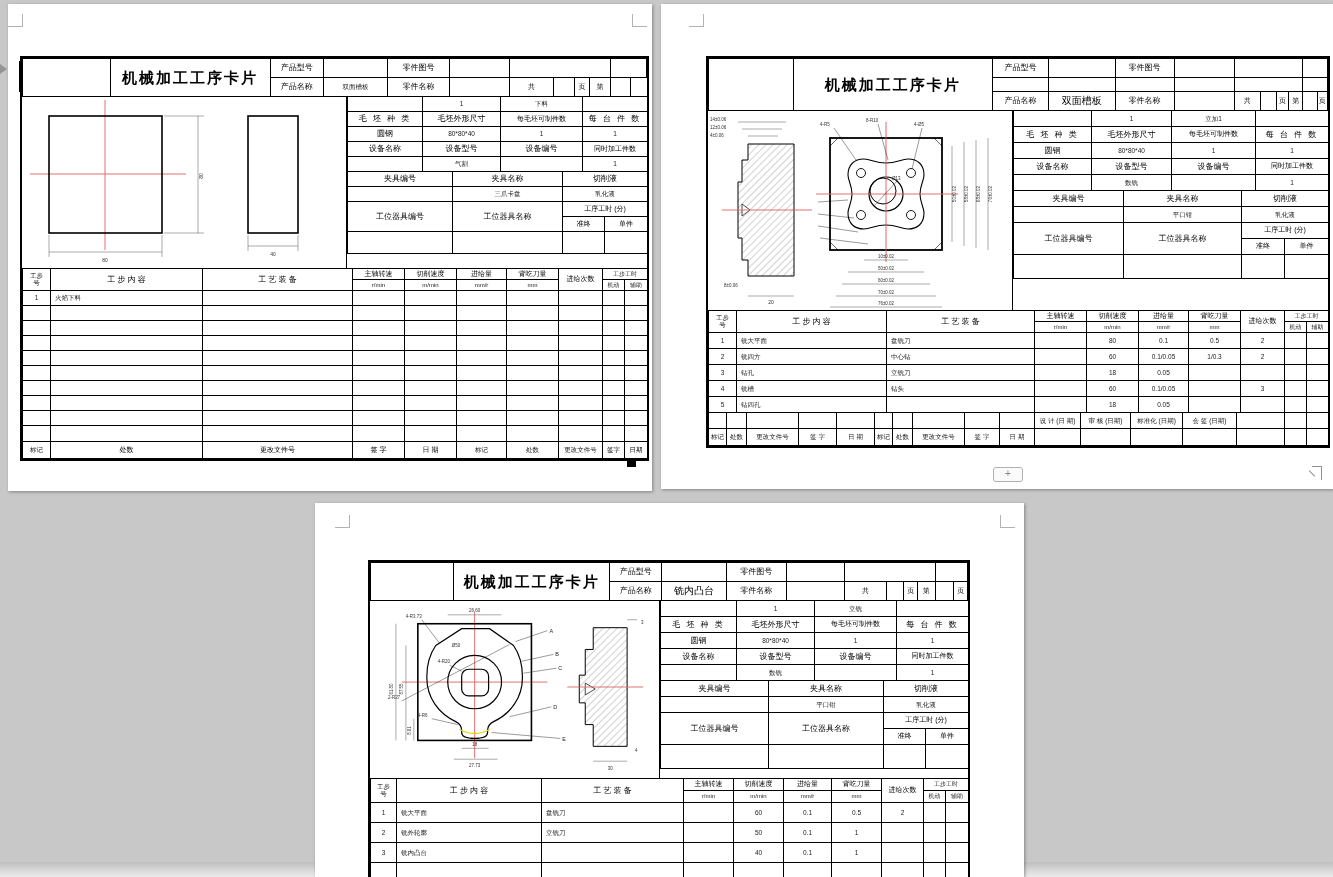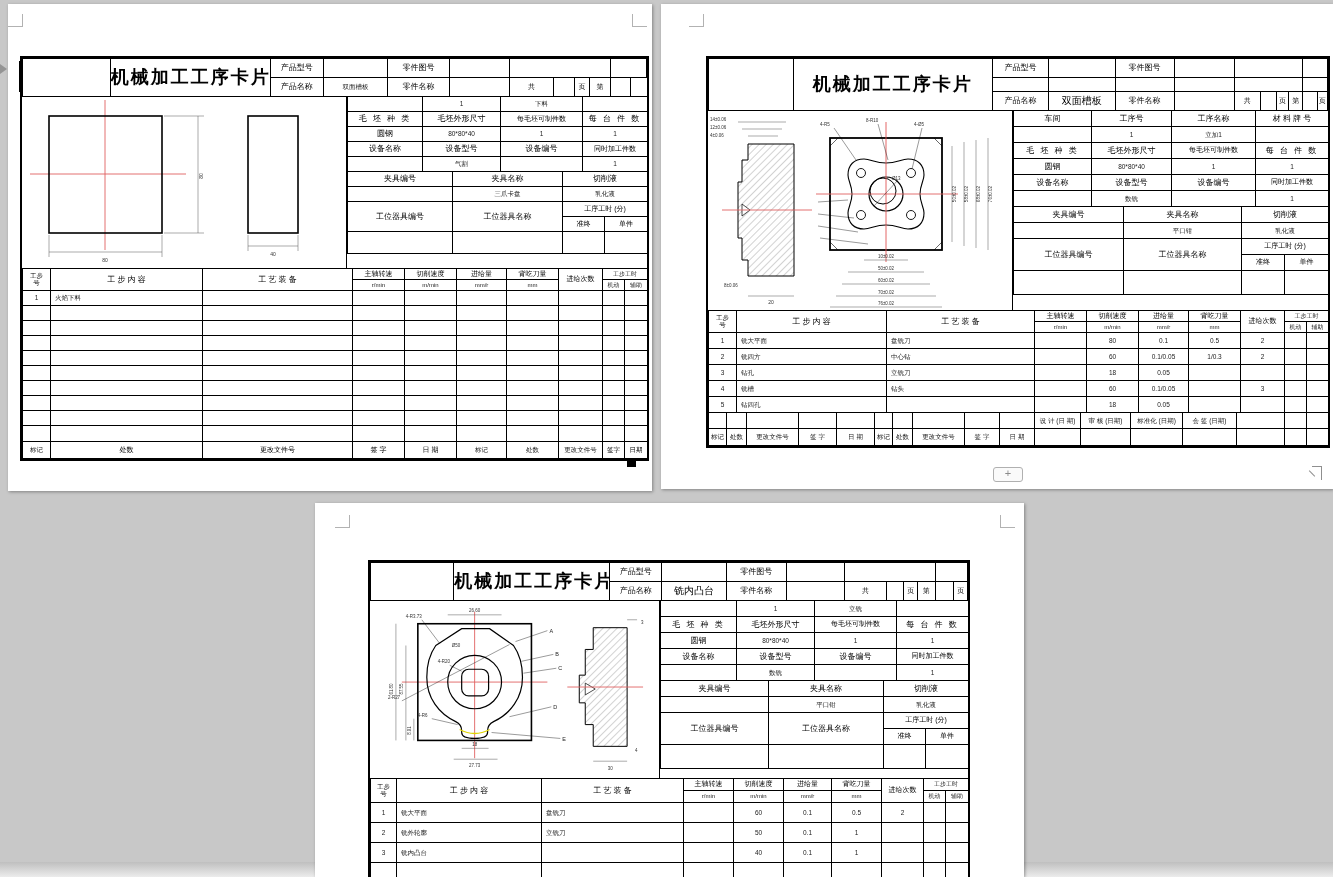--- a/index.html
+++ b/index.html
@@ -12,21 +12,21 @@
   #page1{left:8px;top:4px;width:644px;height:487px;}
   #page2{left:661px;top:4px;width:672px;height:485px;}
   #page3{left:315px;top:503px;width:709px;height:374px;}
   .crop{position:absolute;width:14px;height:12px;}
   .crop.tl{border-right:1px solid #b2b2b2;border-bottom:1px solid #b2b2b2;}
   .crop.tr{border-left:1px solid #b2b2b2;border-bottom:1px solid #b2b2b2;}
   .card{position:absolute;border:2px solid #000;background:#fff;}
   table{border-collapse:collapse;table-layout:fixed;width:100%;}
   td{border:1px solid #000;text-align:center;vertical-align:middle;padding:0;
      overflow:hidden;white-space:nowrap;font-size:8px;line-height:1.15;}
-  .ttl{font-weight:bold;font-size:18px;letter-spacing:2px;margin-left:13px;}
+  .ttl{font-weight:bold;font-size:15px;letter-spacing:2px;margin-left:13px;}
   .l{font-size:8px;}
   .lw{font-size:8px;letter-spacing:2px;}
   .sm{font-size:7px;}
   .t{font-size:6.5px;color:#222;}
   .v{font-size:8px;}
   .big{font-size:10px;}
   .left{text-align:left;padding-left:4px;}
   .u{font-size:6px;color:#222;}
   .wrap2{white-space:normal;line-height:1;font-size:6.5px;}
   .main{display:flex;border-bottom:1px solid #000;}
@@ -511,26 +511,20 @@
       </div>
       <div class="info">
         <table>
           <colgroup>
               <col style="width:78px">
               <col style="width:80px">
               <col style="width:84px">
               <col style="width:73px">
             </colgroup>
           <tbody>
-              <tr style="height:16px">
-            <td class="l">车间</td>
-            <td class="l">工序号</td>
-            <td class="l">工序名称</td>
-            <td class="l">材 料 牌 号</td>
-          </tr>
           <tr style="height:16px">
                 <td></td>
                 <td class="t">1</td>
                 <td class="t">立加1</td>
                 <td></td>
               </tr>
           <tr style="height:16px">
             <td class="lw">毛 坯 种 类</td>
             <td class="l">毛坯外形尺寸</td>
             <td class="sm">每毛坯可制件数</td>

